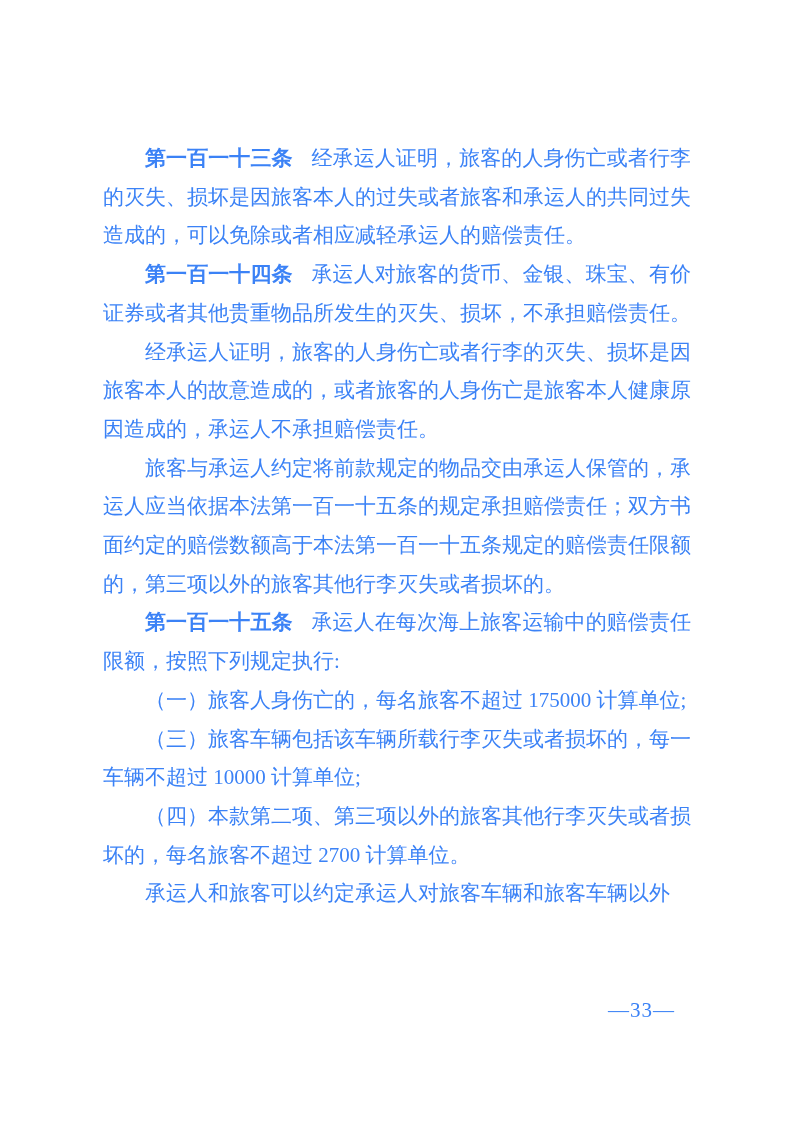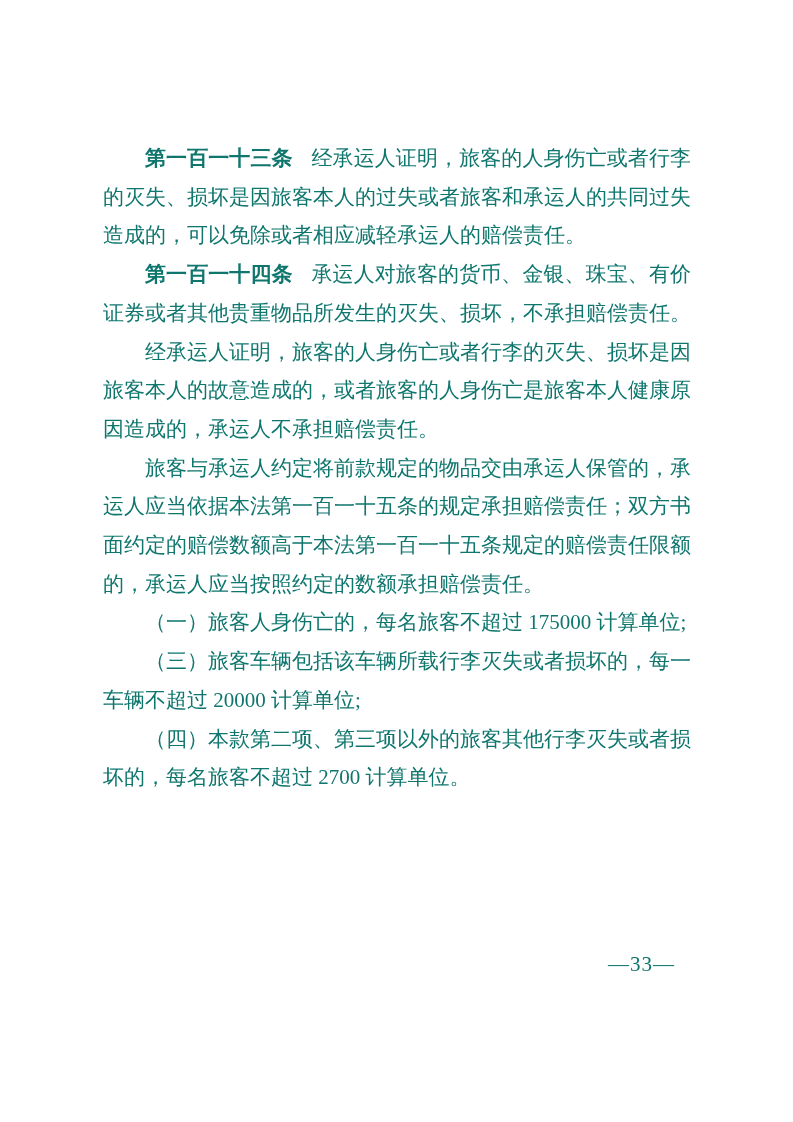--- a/index.html
+++ b/index.html
@@ -7,21 +7,21 @@
     padding: 0;
     background: #ffffff;
   }
   .page {
     position: relative;
     width: 793px;
     height: 1122px;
     background: #ffffff;
     overflow: hidden;
     font-family: "Liberation Serif", "DejaVu Serif", serif;
-    color: #0f766e;
+    color: #3b82f6;
   }
   .content {
     position: absolute;
     left: 103px;
     top: 139px;
     width: 588px;
   }
   .para {
     margin: 0;
     padding: 0;
@@ -31,46 +31,48 @@
     text-indent: 2em;
     letter-spacing: 0;
     word-break: break-all;
   }
   .article-no {
     font-weight: bold;
     margin-right: 0.9em;
   }
   .page-number {
     position: absolute;
-    top: 952px;
+    top: 998px;
     right: 118px;
     font-size: 21px;
     line-height: 24px;
     letter-spacing: 1px;
   }
 </style>
 </head>
 <body>
 
 <div class="page">
   <div class="content">
 
     <p class="para"><span class="article-no">第一百一十三条</span><span>经承运人证明，旅客的人身伤亡或者行李的灭失、损坏是因旅客本人的过失或者旅客和承运人的共同过失造成的，可以免除或者相应减轻承运人的赔偿责任。</span></p>
 
     <p class="para"><span class="article-no">第一百一十四条</span><span>承运人对旅客的货币、金银、珠宝、有价证券或者其他贵重物品所发生的灭失、损坏，不承担赔偿责任。</span></p>
 
     <p class="para"><span>经承运人证明，旅客的人身伤亡或者行李的灭失、损坏是因旅客本人的故意造成的，或者旅客的人身伤亡是旅客本人健康原因造成的，承运人不承担赔偿责任。</span></p>
 
-    <p class="para"><span>旅客与承运人约定将前款规定的物品交由承运人保管的，承运人应当依据本法第一百一十五条的规定承担赔偿责任；双方书面约定的赔偿数额高于本法第一百一十五条规定的赔偿责任限额的，承运人应当按照约定的数额承担赔偿责任。</span></p>
+    <p class="para"><span>旅客与承运人约定将前款规定的物品交由承运人保管的，承运人应当依据本法第一百一十五条的规定承担赔偿责任；双方书面约定的赔偿数额高于本法第一百一十五条规定的赔偿责任限额的，第三项以外的旅客其他行李灭失或者损坏的。</span></p>
 
+    <p class="para"><span class="article-no">第一百一十五条</span><span>承运人在每次海上旅客运输中的赔偿责任限额，按照下列规定执行:</span></p>
 
     <p class="para"><span>（一）旅客人身伤亡的，每名旅客不超过 175000 计算单位;</span></p>
 
 
-    <p class="para"><span>（三）旅客车辆包括该车辆所载行李灭失或者损坏的，每一车辆不超过 20000 计算单位;</span></p>
+    <p class="para"><span>（三）旅客车辆包括该车辆所载行李灭失或者损坏的，每一车辆不超过 10000 计算单位;</span></p>
 
     <p class="para"><span>（四）本款第二项、第三项以外的旅客其他行李灭失或者损坏的，每名旅客不超过 2700 计算单位。</span></p>
 
+    <p class="para"><span>承运人和旅客可以约定承运人对旅客车辆和旅客车辆以外</span></p>
 
   </div>
 
   <div class="page-number">—33—</div>
 </div>
 
 </body></html>

